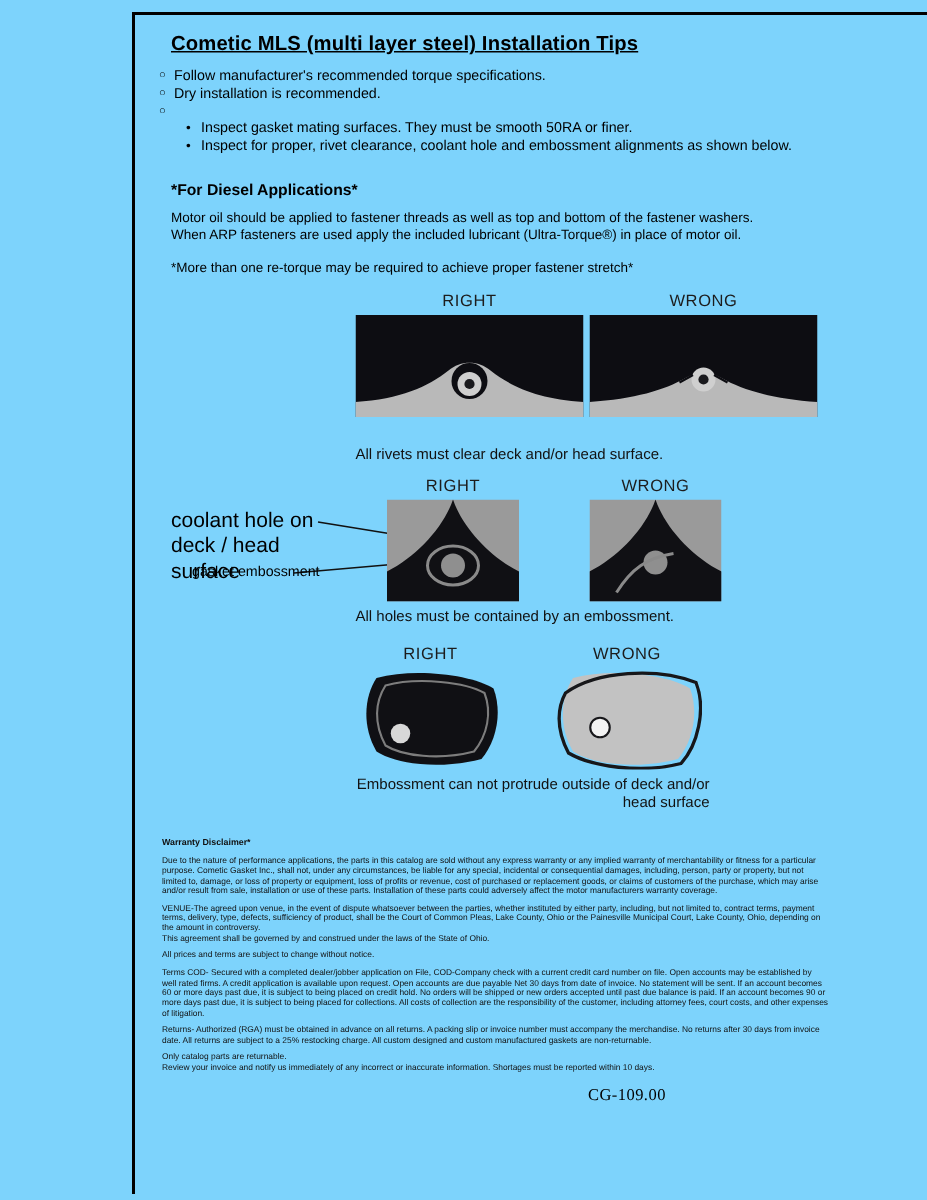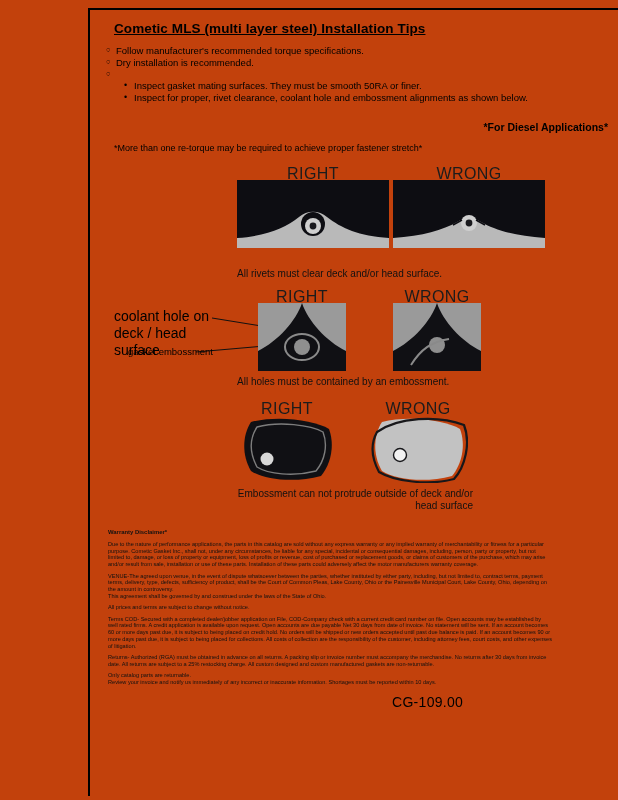--- a/index.html
+++ b/index.html
@@ -1,40 +1,40 @@
 <!DOCTYPE html>
 <html><head>
 <meta charset="utf-8">
 <style>
   html,body { margin:0; padding:0; background:#e8e8e8; }
   .page {
-    position:relative; width:618px; height:800px; background:#c2410c;
+    position:relative; width:618px; height:800px; background:#7dd3fc;
     font-family:"Liberation Sans", sans-serif; color:#000; overflow:hidden;
   }
   .frame {
     position:absolute; left:88px; top:8px; width:528px; height:786px;
     border-top:2px solid #000; border-left:2px solid #000;
   }
   .content { position:absolute; left:100px; top:16px; width:508px; }
 
   .title { font-size:13.5px; font-weight:bold; text-decoration:underline;
            margin:5px 0 9px 14px; letter-spacing:.1px; }
 
   ul.bullets { list-style:none; margin:0; padding:0 0 0 6px; }
   ul.bullets li { font-size:9.5px; line-height:1.18; margin:0 0 1px 0; display:flex; }
   ul.bullets li .mk { width:10px; flex:0 0 10px; font-size:7.5px; padding-top:1px; }
   ul.bullets li.sub { margin-left:18px; }
   ul.bullets li.sub .mk { font-size:9px; padding-top:0; }
 
-  .diesel-heading { margin:17px 0 0 14px; font-size:10.5px; font-weight:bold;text-align:right; }
+  .diesel-heading { margin:17px 0 0 14px; font-size:10.5px; font-weight:bold; }
   .para { margin:7px 0 0 14px; font-size:9px; line-height:1.28; max-width:412px; }
   .para.gap { margin-top:11px; }
   .note { margin:10px 0 0 14px; font-size:9px; }
 
-  .figlabel { font-size:16px; color:#1c1c1c; letter-spacing:.4px; text-align:center; }
+  .figlabel { font-size:11px; color:#1c1c1c; letter-spacing:.4px; text-align:center; }
   .figcaption { font-size:10px; color:#111; }
 
   
   .fig1 { margin:12px 0 0 137px; width:312px; }
   .fig1 .labels { display:flex; gap:4px; height:15px; }
   .fig1 .labels .figlabel { width:152px; }
   .fig1 .panels { display:flex; gap:4px; }
   .fig1 .figcaption { margin-top:20px; }
 
   
@@ -56,21 +56,21 @@
   .fig3 .panels { display:flex; gap:31px; }
   .fig3 .figcaption { margin-top:5px; max-width:236px; line-height:1.25;text-align:right; }
 
   svg { display:block; }
 
   
   .legal { margin:16px 0 0 8px; width:444px; font-size:5.6px; line-height:1.22; color:#111; }
   .legal .lheading { font-size:5.9px; font-weight:bold; margin:0 0 5px 0; }
   .legal p { margin:0 0 4.5px 0; white-space:pre-line; }
 
-  .footer-code { margin:8px 0 0 292px; font-size:14px; letter-spacing:.3px; }
+  .footer-code { margin:8px 0 0 292px; font-size:11px; letter-spacing:.3px;font-family:Liberation Serif, serif; }
 </style>
 </head>
 <body>
 
 <div class="page">
   <div class="frame"></div>
 
   <div class="content">
 
     <div class="title">Cometic MLS (multi layer steel) Installation Tips</div>
@@ -91,20 +91,21 @@
         <span class="mk">•</span>
         <span>Inspect gasket mating surfaces.  They must be smooth 50RA or finer.</span>
       </li>
       <li class="sub">
         <span class="mk">•</span>
         <span>Inspect for proper, rivet clearance, coolant hole and embossment alignments as shown below.</span>
       </li>
     </ul>
 
     <div class="diesel-heading">*For Diesel Applications*</div>
+    <div class="para">Motor oil should be applied to fastener threads as well as top and bottom of the fastener washers. When ARP fasteners are used apply the included lubricant (Ultra-Torque®) in place of motor oil.</div>
     <div class="note">*More than one re-torque may be required to achieve proper fastener stretch*</div>
 
     <div class="fig1">
       <div class="labels">
         <div class="figlabel">RIGHT</div>
         <div class="figlabel">WRONG</div>
       </div>
       <div class="panels">
         <svg width="152" height="68" viewBox="0 0 152 68">
           <rect width="152" height="68" fill="#0d0d12"></rect>

